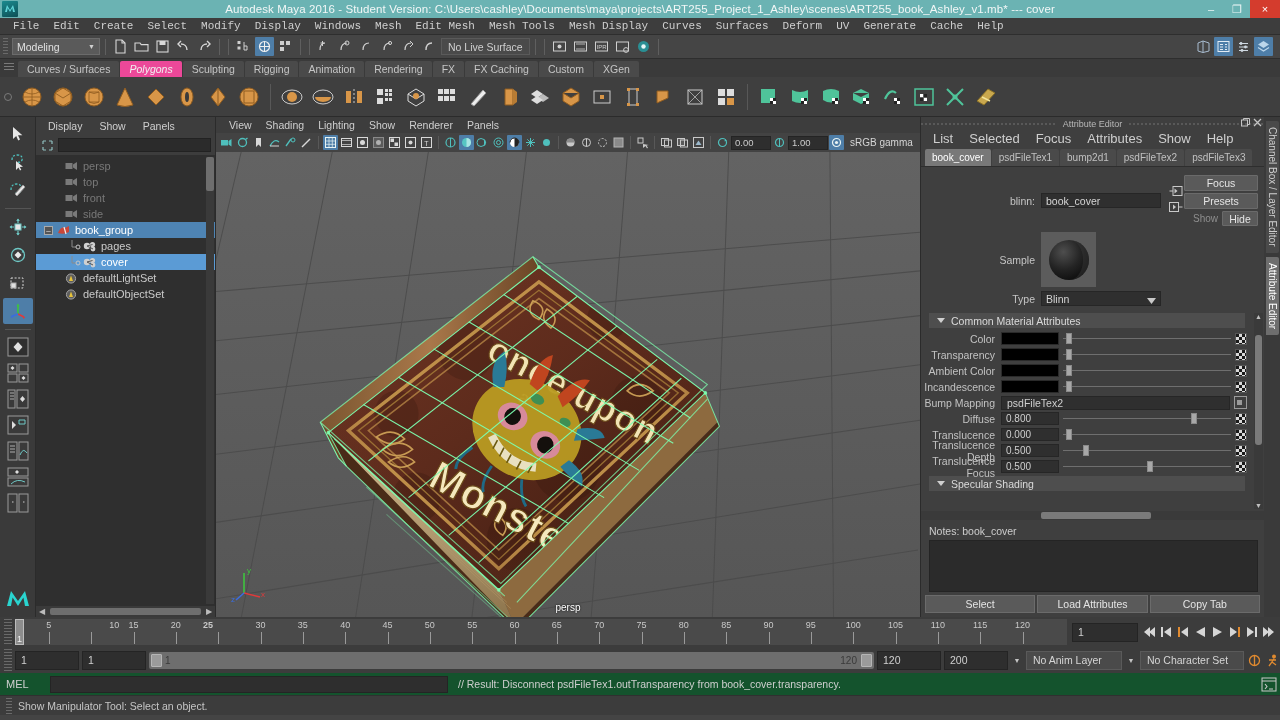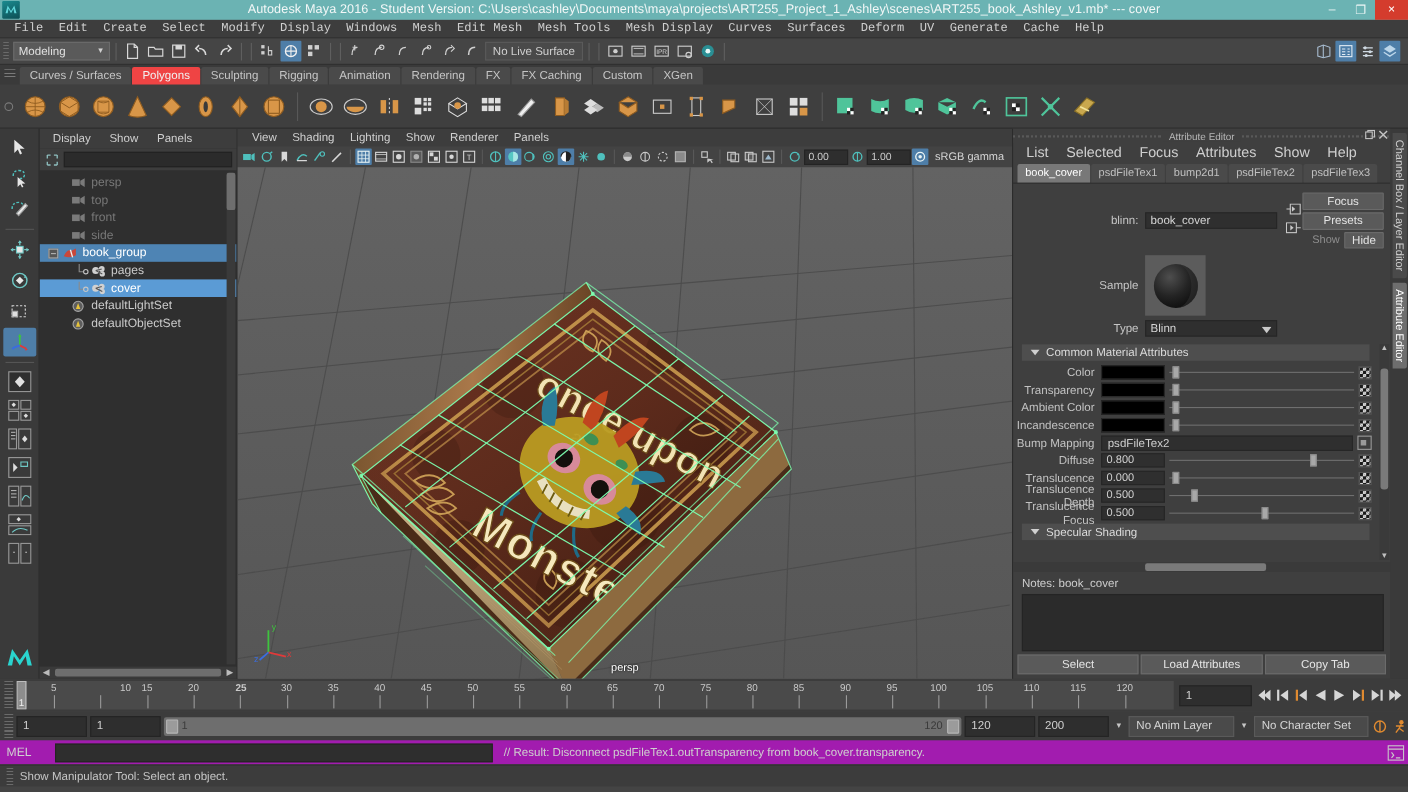--- a/index.html
+++ b/index.html
@@ -31,21 +31,21 @@
   .tbtn{ width:19px;height:19px;display:flex;align-items:center;justify-content:center;border-radius:1px; }
   .tbtn.on{ background:#4e7ea8; }
   .live-surface{ height:17px;background:#4a4a4a;border:1px solid #5a5a5a;display:flex;align-items:center;
       padding:0 6px;font-size:10.5px;color:#cfcfcf; }
   .right-icons{ margin-left:auto; display:flex; gap:1px; padding-right:4px; }
 
   
   #shelf-tabs{ height:18px;background:#3a3a3a;display:flex;align-items:flex-end;padding-left:18px;position:relative; }
   #shelf-tabs .tab{ padding:0 9px;height:16px;line-height:16px;font-size:10.5px;background:#4a4a4a;color:#c5c5c5;
       margin-right:1px;border-radius:2px 2px 0 0; }
-  #shelf-tabs .tab.active{ background:#ef4444;color:#f0f0f0; }
+  #shelf-tabs .tab.active{ background:#ec4899;color:#f0f0f0;font-style:italic; }
   #shelf-handle{ position:absolute;left:4px;top:4px;width:10px;height:8px;
       background:repeating-linear-gradient(180deg,#7a7a7a 0 1px,transparent 1px 3px); }
   #shelf{ height:40px;background:#3f3f3f;display:flex;align-items:center;padding-left:18px;gap:3px;
       border-bottom:1px solid #2b2b2b;position:relative; }
   #shelf-dot{ position:absolute;left:4px;top:16px;width:8px;height:8px;border:1px solid #7a7a7a;border-radius:50%; }
   .shelf-ico{ width:28px;height:30px;display:flex;align-items:center;justify-content:center; }
   .shelf-sep{ width:1px;height:26px;background:#585858;margin:0 4px; }
 
   
   #workarea{ display:flex; height:500px; background:#3a3a3a; }
@@ -177,21 +177,21 @@
   #rangetrack .sq{ width:11px;height:13px;background:#9b9b9b;border:1px solid #b5b5b5;border-radius:1px; }
   #rangetrack .lo{ position:absolute;left:2px; }
   #rangetrack .hi{ position:absolute;right:2px; }
   #rangetrack .lot{ position:absolute;left:16px;font-size:10px;color:#3a3a3a; }
   #rangetrack .hit{ position:absolute;right:17px;font-size:10px;color:#3a3a3a; }
   .ddbtn{ width:12px;text-align:center;font-size:7px;color:#c5c5c5;flex:0 0 auto; }
   .combo{ height:19px;background:#4a4a4a;border:1px solid #5a5a5a;color:#d5d5d5;font-size:10.5px;
       display:flex;align-items:center;padding:0 6px;flex:0 0 auto; }
 
   
-  #cmdline{ height:22px;background:#a21caf;display:flex;align-items:center;padding-left:6px;gap:4px; }
+  #cmdline{ height:22px;background:#14532d;display:flex;align-items:center;padding-left:6px;gap:4px; }
   #cmdline .mel{ width:40px;font-size:11px;color:#d0d0d0; }
   #cmd-input{ width:398px;height:17px;background:#2e2e2e;border:1px solid #242424; }
   #cmd-result{ flex:1;height:17px;display:flex;align-items:center;font-size:10.5px;color:#cfcfcf;padding-left:6px; }
   #cmd-script{ width:22px;height:18px;display:flex;align-items:center;justify-content:center; }
 
   
   #helpline{ height:20px;background:#3c3c3c;display:flex;align-items:center;padding-left:6px;
       font-size:10.5px;color:#c5c5c5;border-top:1px solid #303030; }
   #helpline .grip{ width:6px;height:16px;background:repeating-linear-gradient(180deg,#6a6a6a 0 1px,transparent 1px 3px);margin-right:6px; }
 
@@ -1484,21 +1484,21 @@
     </div>
   <div class="tick" style="left: 33.8667px;"></div>
       <div class="tlab" style="left: 33.8667px;">5</div>
       <div class="tick" style="left: 76.2px;"></div>
       <div class="tlab" style="left: 76.2px; margin-left: 23px;">10</div>
       <div class="tick" style="left: 118.533px;"></div>
       <div class="tlab" style="left: 118.533px;">15</div>
       <div class="tick" style="left: 160.867px;"></div>
       <div class="tlab" style="left: 160.867px;">20</div>
       <div class="tick" style="left: 203.2px;"></div>
-      <div class="tlab" style="left: 204px; font-weight: bold;">25</div>
+      <div class="tlab" style="left: 193px; font-weight: bold;">25</div>
       <div class="tick" style="left: 245.533px;"></div>
       <div class="tlab" style="left: 245.533px;">30</div>
       <div class="tick" style="left: 287.867px;"></div>
       <div class="tlab" style="left: 287.867px;">35</div>
       <div class="tick" style="left: 330.2px;"></div>
       <div class="tlab" style="left: 330.2px;">40</div>
       <div class="tick" style="left: 372.533px;"></div>
       <div class="tlab" style="left: 372.533px;">45</div>
       <div class="tick" style="left: 414.867px;"></div>
       <div class="tlab" style="left: 414.867px;">50</div>

